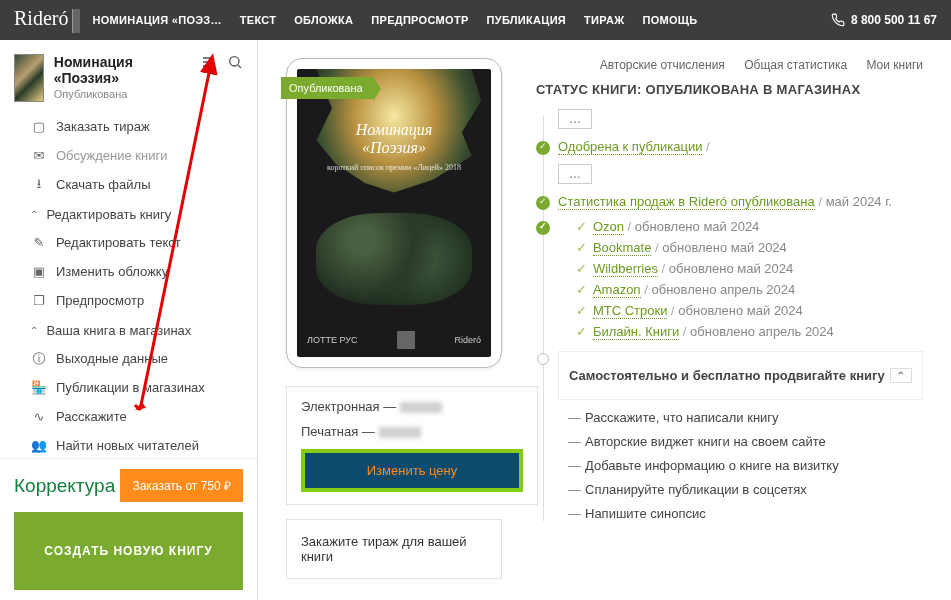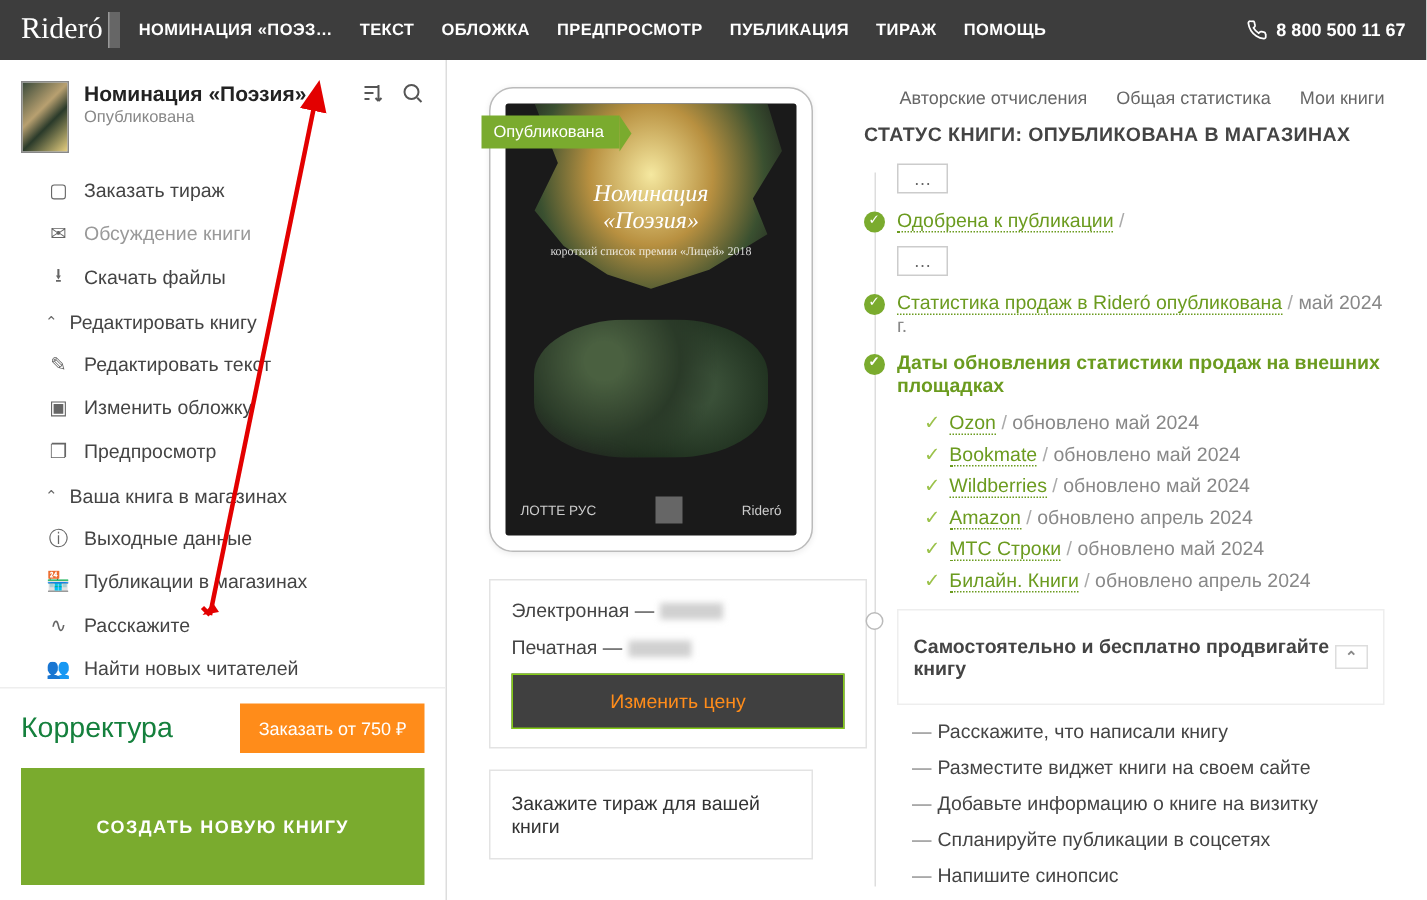--- a/index.html
+++ b/index.html
@@ -6,21 +6,21 @@
 body { font-family: Arial, Helvetica, sans-serif; font-size:13px; color:#444; background:#fff; width:951px; height:600px; overflow:hidden; position:relative; }
 .topbar { background:#3d3d3d; height:40px; display:flex; align-items:center; padding:0 14px; gap:6px; color:#fff; }
 .brand { font-family: Georgia, serif; font-size:20px; font-weight:400; color:#fff; margin-right:6px; }
 .brand-mark { display:inline-block; width:8px; height:24px; background:#666; border-left:1px solid #999; vertical-align:middle; margin-left:4px; }
 .topnav { display:flex; gap:18px; font-size:11px; font-weight:bold; letter-spacing:0.3px; }
 .topnav span { cursor:pointer; white-space:nowrap; }
 .phone { margin-left:auto; font-size:12px; font-weight:bold; display:flex; align-items:center; gap:6px; }
 .phone svg { width:14px; height:14px; }
 
 .container { display:flex; height:560px; }
-.sidebar { width:298px; border-right:1px solid #ddd; display:flex; flex-direction:column; position:relative; }
+.sidebar { width:258px; border-right:1px solid #ddd; display:flex; flex-direction:column; position:relative; }
 .side-head { display:flex; align-items:flex-start; padding:14px 14px 6px 14px; gap:10px; }
 .thumb { width:32px; height:48px; background:linear-gradient(135deg,#3a4a3a,#b8a070 40%,#2a3a2a 60%, #e8d080); border:1px solid #888; }
 .side-title { font-weight:bold; font-size:14px; color:#222; }
 .side-status { font-size:11px; color:#888; margin-top:2px; }
 .side-icons { margin-left:auto; display:flex; gap:10px; color:#555; }
 .side-icons span { cursor:pointer; }
 
 .menu { padding:4px 0 8px 0; flex:1; overflow-y:auto; }
 .menu-item { display:flex; align-items:center; gap:10px; padding:7px 14px 7px 56px; color:#444; cursor:pointer; font-size:13px; position:relative; }
 .menu-item.sub { padding-left:56px; }
@@ -45,21 +45,21 @@
 .book-text { position:absolute; top:18%; left:0; right:0; text-align:center; color:#fff; font-family: Georgia, serif; }
 .bt-title { font-size:16px; font-style:italic; }
 .bt-sub { font-size:8px; margin-top:6px; opacity:0.8; }
 .foliage { position:absolute; top:50%; left:10%; right:10%; height:32%; background: radial-gradient(circle at 30% 30%, #4a6040 10%, #2a3a28 40%, transparent 60%), radial-gradient(circle at 70% 50%, #3a5038 10%, #1a2a1a 50%, transparent 70%); border-radius:40%; }
 .book-brand { position:absolute; bottom:8px; left:0; right:0; display:flex; align-items:center; justify-content:space-between; padding:0 10px; color:#ccc; font-size:9px; }
 .book-brand .sq { width:18px; height:18px; background:#666; }
 
 .price-box { width:252px; border:1px solid #e3e3e3; margin-top:18px; padding:12px 14px; }
 .price-row { font-size:13px; color:#444; margin-bottom:10px; }
 .blur { display:inline-block; width:42px; height:11px; background:#d0d0d0; filter:blur(2px); vertical-align:middle; }
-.btn-outline-orange { width:100%; border:1px solid #84cc16; color:#ff8c1a; background:#404040; padding:10px 0; font-size:13px; cursor:pointer; }
+.btn-outline-orange { width:100%; border:4px solid #84cc16; color:#ff8c1a; background:#0c4a6e; padding:10px 0; font-size:13px; cursor:pointer; }
 .order-box { width:216px; border:1px solid #e3e3e3; margin-top:14px; padding:14px; font-size:13px; color:#333; }
 
 .col-status { flex:1; padding:18px 28px 0 18px; overflow-y:auto; }
 .top-links { text-align:right; font-size:12px; color:#666; margin-bottom:10px; }
 .top-links span { margin-left:16px; cursor:pointer; }
 .status-title { font-size:13px; font-weight:bold; color:#444; letter-spacing:0.3px; margin-bottom:12px; }
 .timeline { position:relative; padding-left:22px; }
 .timeline:before { content:""; position:absolute; left:7px; top:6px; bottom:0; width:1px; background:#ddd; }
 .t-item { position:relative; margin-bottom:10px; font-size:13px; }
 .t-dot { position:absolute; left:-22px; top:2px; width:14px; height:14px; border-radius:50%; background:#7aab2e; }
@@ -230,42 +230,42 @@
         <span>Общая статистика</span>
         <span>Мои книги</span>
       </div>
       <div class="status-title">СТАТУС КНИГИ: ОПУБЛИКОВАНА В МАГАЗИНАХ</div>
 
       <div class="timeline">
         <div class="t-item"><span class="dots-btn">…</span></div>
         <div class="t-item"><span class="t-dot"></span><span class="t-check"></span><span class="green-link">Одобрена к публикации</span> <span class="slash">/</span></div>
         <div class="t-item"><span class="dots-btn">…</span></div>
         <div class="t-item"><span class="t-dot"></span><span class="t-check"></span><span class="green-link">Статистика продаж в Rideró опубликована</span> <span class="slash">/</span> <span class="gray">май 2024 г.</span></div>
-        <div class="t-item" style="font-weight:bold; color:#6b9b1f;"><span class="t-dot"></span><span class="t-check"></span><span>Даты обновления статистики продаж на внешних площадках</span></div>
+        <div class="t-item" style="font-weight:bold; color:#6b9b1f;"><span class="t-dot"></span><span class="t-check"></span></div>
 
         <div class="sub-list">
           <div class="s-row"><span class="s-check">✓</span><span class="green-link">Ozon</span> <span class="slash">/</span> <span class="gray">обновлено май 2024</span></div>
           <div class="s-row"><span class="s-check">✓</span><span class="green-link">Bookmate</span> <span class="slash">/</span> <span class="gray">обновлено май 2024</span></div>
           <div class="s-row"><span class="s-check">✓</span><span class="green-link">Wildberries</span> <span class="slash">/</span> <span class="gray">обновлено май 2024</span></div>
           <div class="s-row"><span class="s-check">✓</span><span class="green-link">Amazon</span> <span class="slash">/</span> <span class="gray">обновлено апрель 2024</span></div>
           <div class="s-row"><span class="s-check">✓</span><span class="green-link">МТС Строки</span> <span class="slash">/</span> <span class="gray">обновлено май 2024</span></div>
           <div class="s-row"><span class="s-check">✓</span><span class="green-link">Билайн. Книги</span> <span class="slash">/</span> <span class="gray">обновлено апрель 2024</span></div>
         </div>
 
         <div class="t-item">
             <span class="t-dot hollow"></span>
           <div class="promo-head">
             <span>Самостоятельно и бесплатно продвигайте книгу</span>
             <span class="chev-up">⌃</span>
           </div>
         </div>
 
         <div class="dash-list">
           <div><span class="dash">—</span><span>Расскажите, что написали книгу</span></div>
-          <div><span class="dash">—</span><span>Разместите виджет книги на своем сайте</span></div>
+          <div><span class="dash">—</span><span>Авторские виджет книги на своем сайте</span></div>
           <div><span class="dash">—</span><span>Добавьте информацию о книге на визитку</span></div>
           <div><span class="dash">—</span><span>Спланируйте публикации в соцсетях</span></div>
           <div><span class="dash">—</span><span>Напишите синопсис</span></div>
         </div>
       </div>
     </div>
   </div>
 </div>
 
 <svg class="arrow-svg" width="120" height="370">

